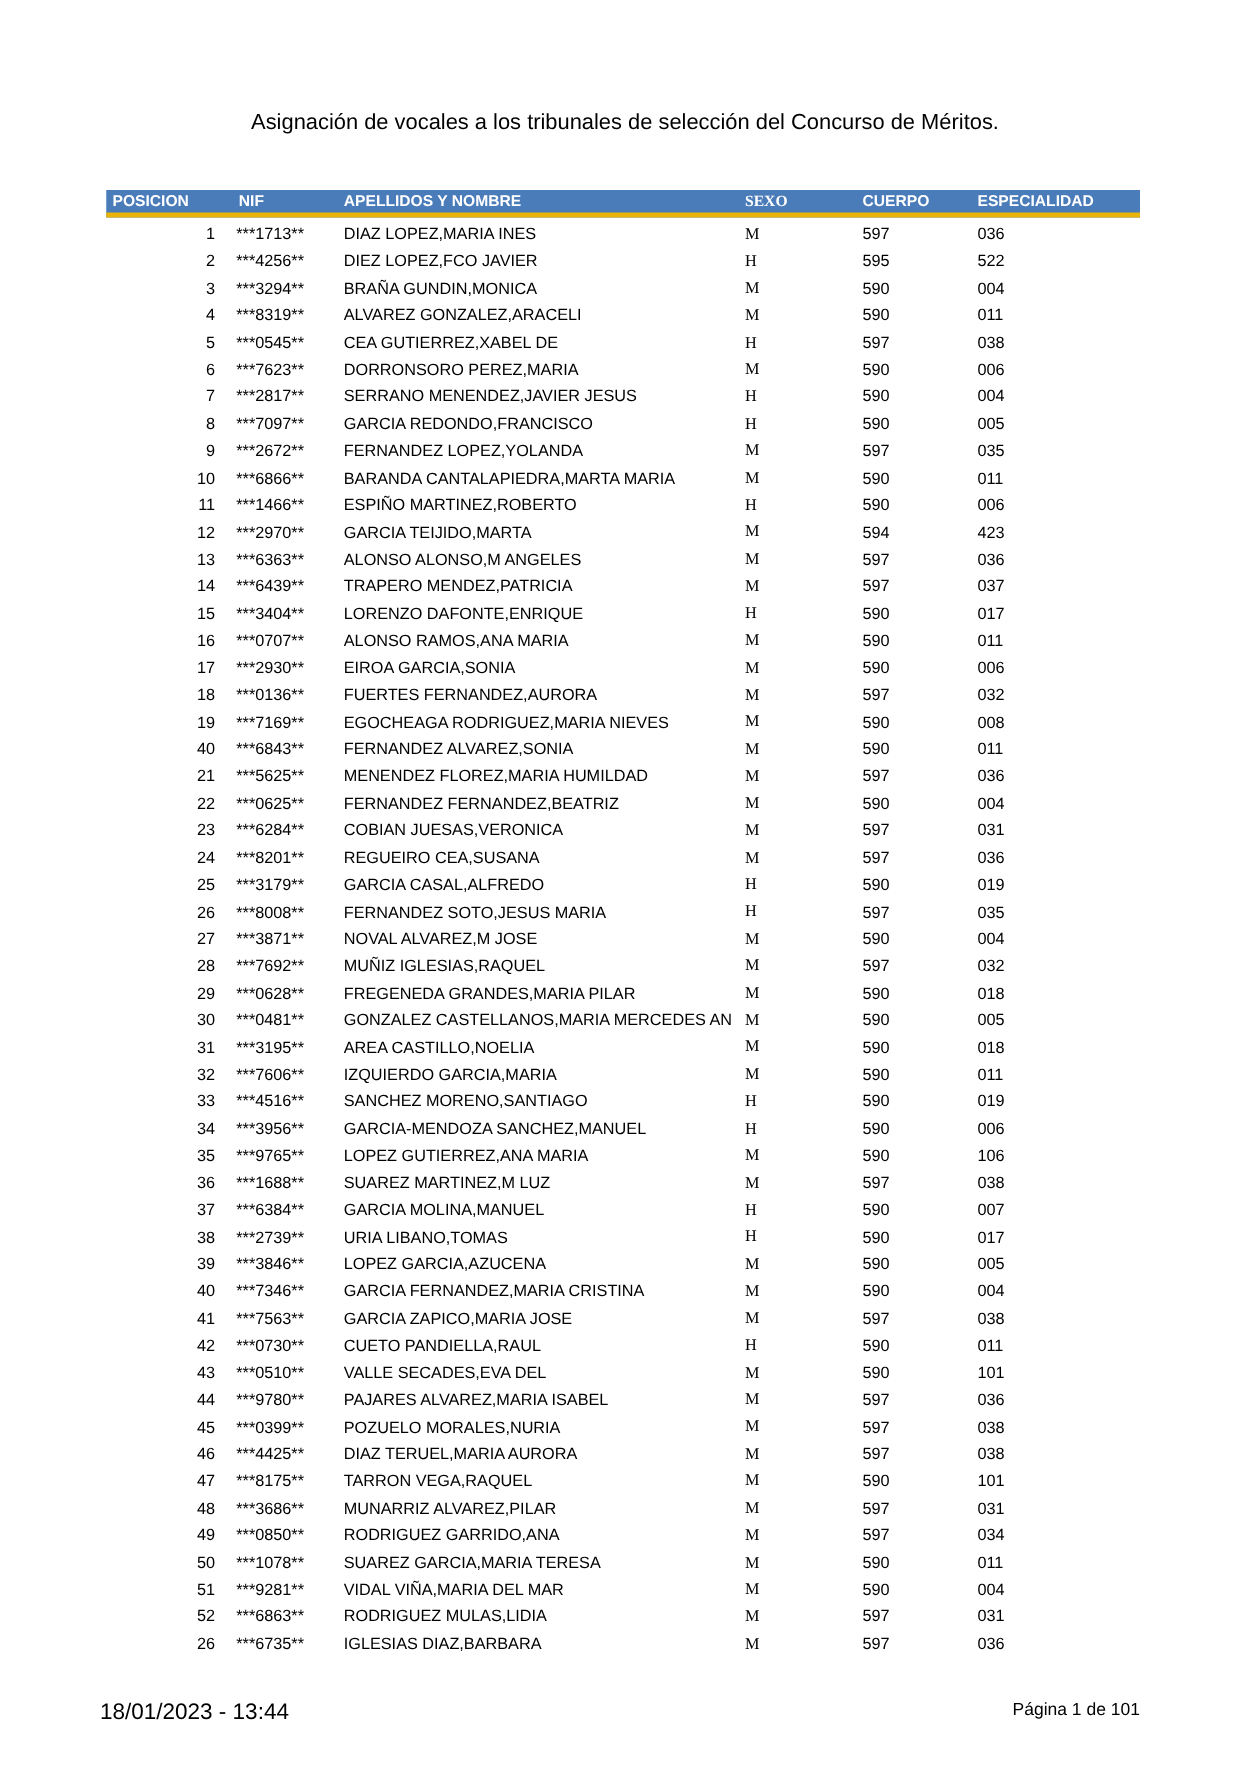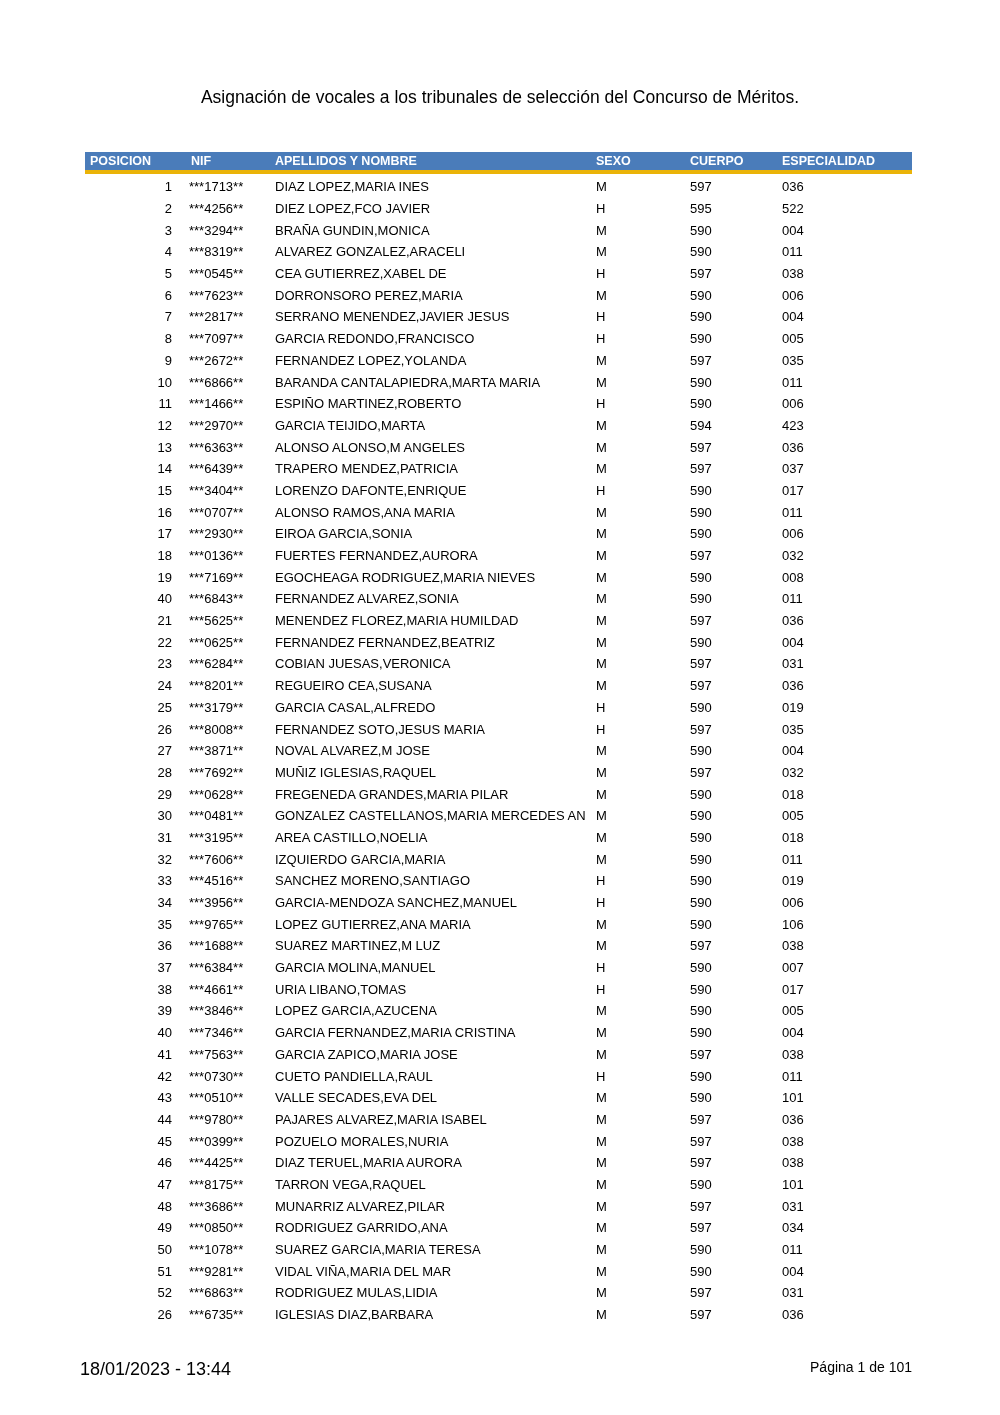--- a/index.html
+++ b/index.html
@@ -45,21 +45,21 @@
   .tbody { padding-top: 2px; }
   .trow {
     display: flex;
     height: 21.7px;
     align-items: center;
   }
   .cell { flex: 0 0 auto; white-space: nowrap; overflow: hidden; }
   .c-pos  { width: 90px;  text-align: right; padding-right: 3px; }
   .c-nif  { width: 95px;  padding-left: 14px; }
   .c-nom  { width: 320px; padding-left: 5px; }
-  .c-sex  { width: 92px;  padding-left: 6px; }
+  .c-sex  { width: 92px;  padding-left: 6px; font-family: Liberation Serif, serif; }
   .c-cue  { width: 93px;  padding-left: 8px; }
   .c-esp  { width: 137px; padding-left: 7px; }
   .thead .c-pos { text-align: left; padding-left: 5px; padding-right: 0; }
   .thead .c-nif { padding-left: 16px; }
   .footer-left {
     position: absolute;
     top: 1347px;
     left: 80px;
     font-size: 18px;
   }
@@ -418,21 +418,21 @@
       <div class="cell c-pos">37</div>
       <div class="cell c-nif">***6384**</div>
       <div class="cell c-nom">GARCIA MOLINA,MANUEL</div>
       <div class="cell c-sex">H</div>
       <div class="cell c-cue">590</div>
       <div class="cell c-esp">007</div>
     </div>
 
     <div class="trow">
       <div class="cell c-pos">38</div>
-      <div class="cell c-nif">***4661**</div>
+      <div class="cell c-nif">***2739**</div>
       <div class="cell c-nom">URIA LIBANO,TOMAS</div>
       <div class="cell c-sex">H</div>
       <div class="cell c-cue">590</div>
       <div class="cell c-esp">017</div>
     </div>
 
     <div class="trow">
       <div class="cell c-pos">39</div>
       <div class="cell c-nif">***3846**</div>
       <div class="cell c-nom">LOPEZ GARCIA,AZUCENA</div>

